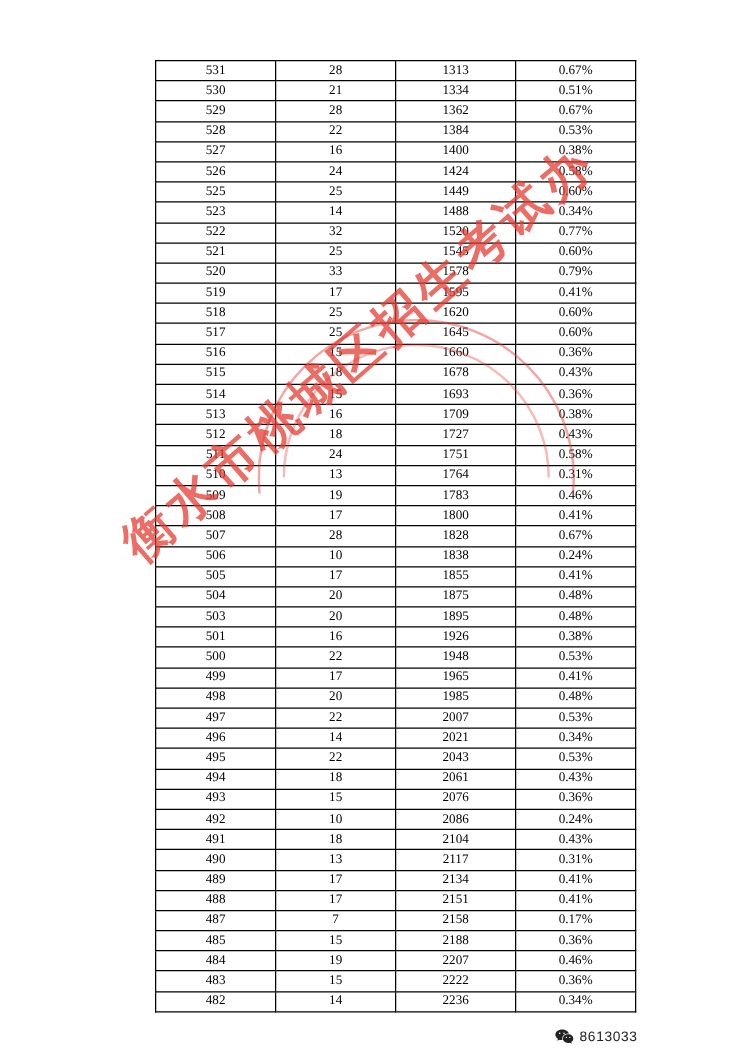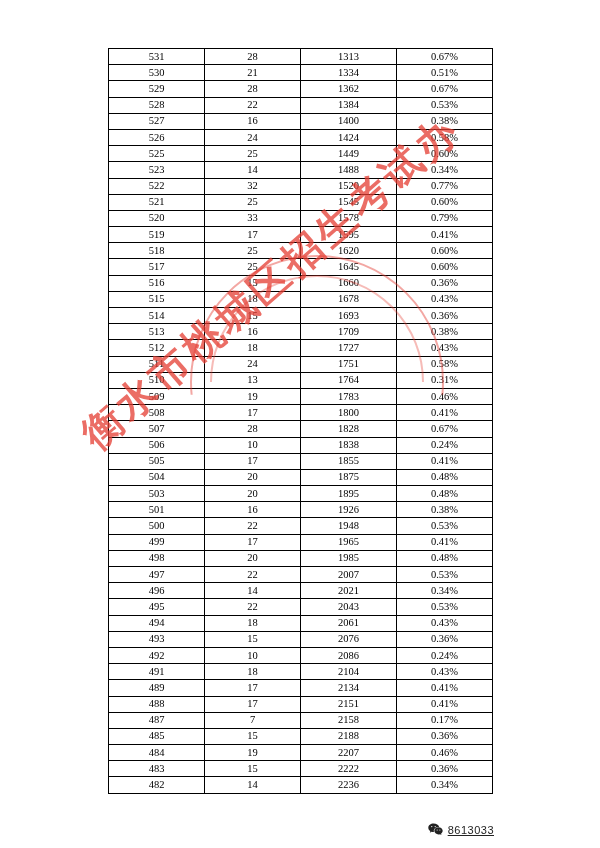--- a/index.html
+++ b/index.html
@@ -9,21 +9,21 @@
   }
   body {
     width: 600px;
     height: 848px;
     position: relative;
     font-family: "Liberation Serif", serif;
     overflow: hidden;
   }
   .page {
     position: absolute;
-    left: 0; top: 0;
+    left: 16px; top: 0;
     width: 508px;
     height: 848px;
     background: #ffffff;
   }
   .table-wrap {
     position: absolute;
     left: 108px;
     top: 48px;
     width: 384px;
   }
@@ -104,21 +104,20 @@
   }
   .wechat-badge .wx-icon {
     width: 15px;
     height: 13px;
     display: block;
   }
   .wechat-badge .wx-id {
     font-size: 11px;
     color: #222222;
     letter-spacing: 0.5px;
-    text-decoration: underline;
   }
 </style>
 </head>
 <body>
 
 <div class="page">
 
   <div class="table-wrap">
     <table class="score-table">
       <colgroup>
@@ -354,20 +353,26 @@
             <td>492</td>
             <td>10</td>
             <td>2086</td>
             <td>0.24%</td>
           </tr>
           <tr>
             <td>491</td>
             <td>18</td>
             <td>2104</td>
             <td>0.43%</td>
+          </tr>
+          <tr>
+            <td>490</td>
+            <td>13</td>
+            <td>2117</td>
+            <td>0.31%</td>
           </tr>
           <tr>
             <td>489</td>
             <td>17</td>
             <td>2134</td>
             <td>0.41%</td>
           </tr>
           <tr>
             <td>488</td>
             <td>17</td>

